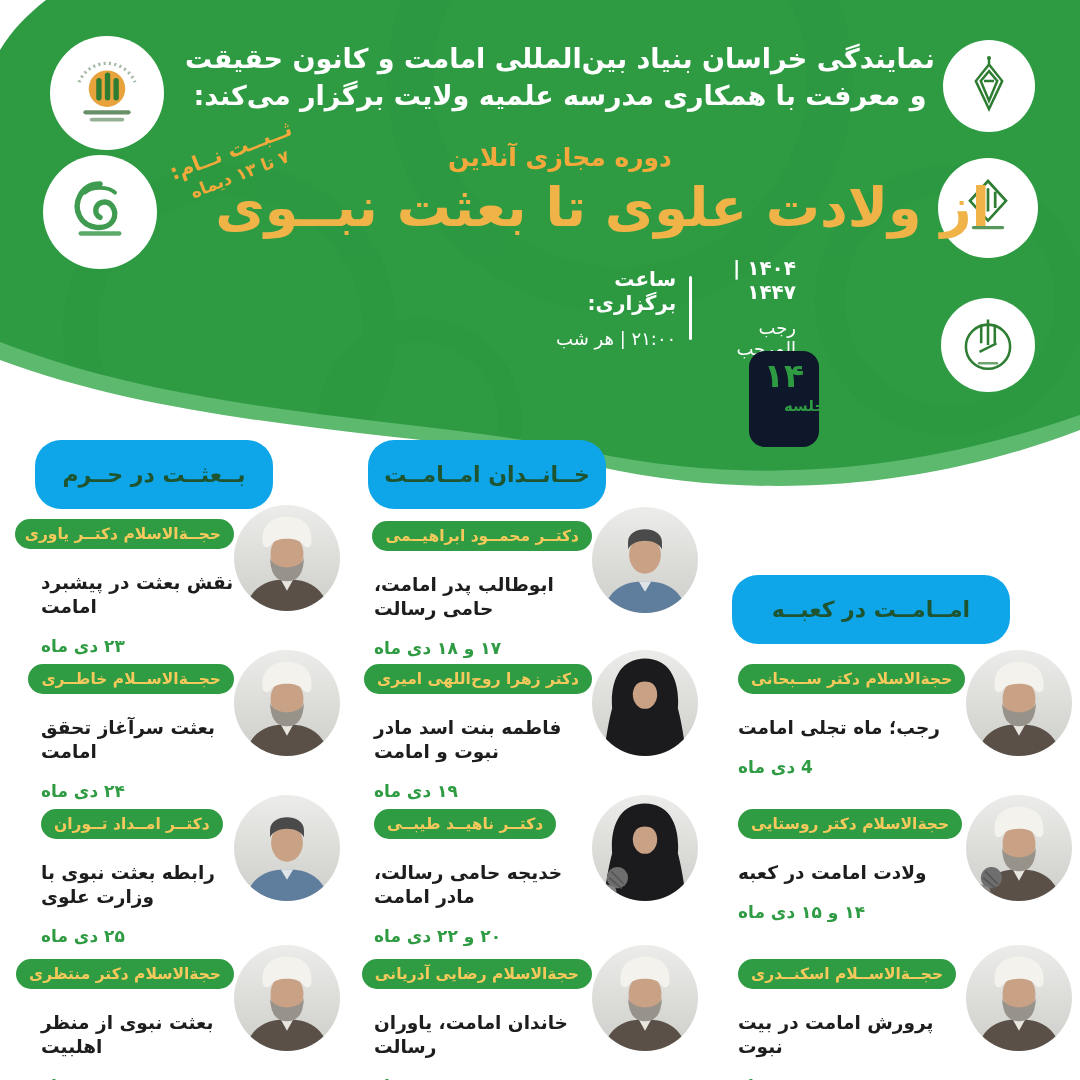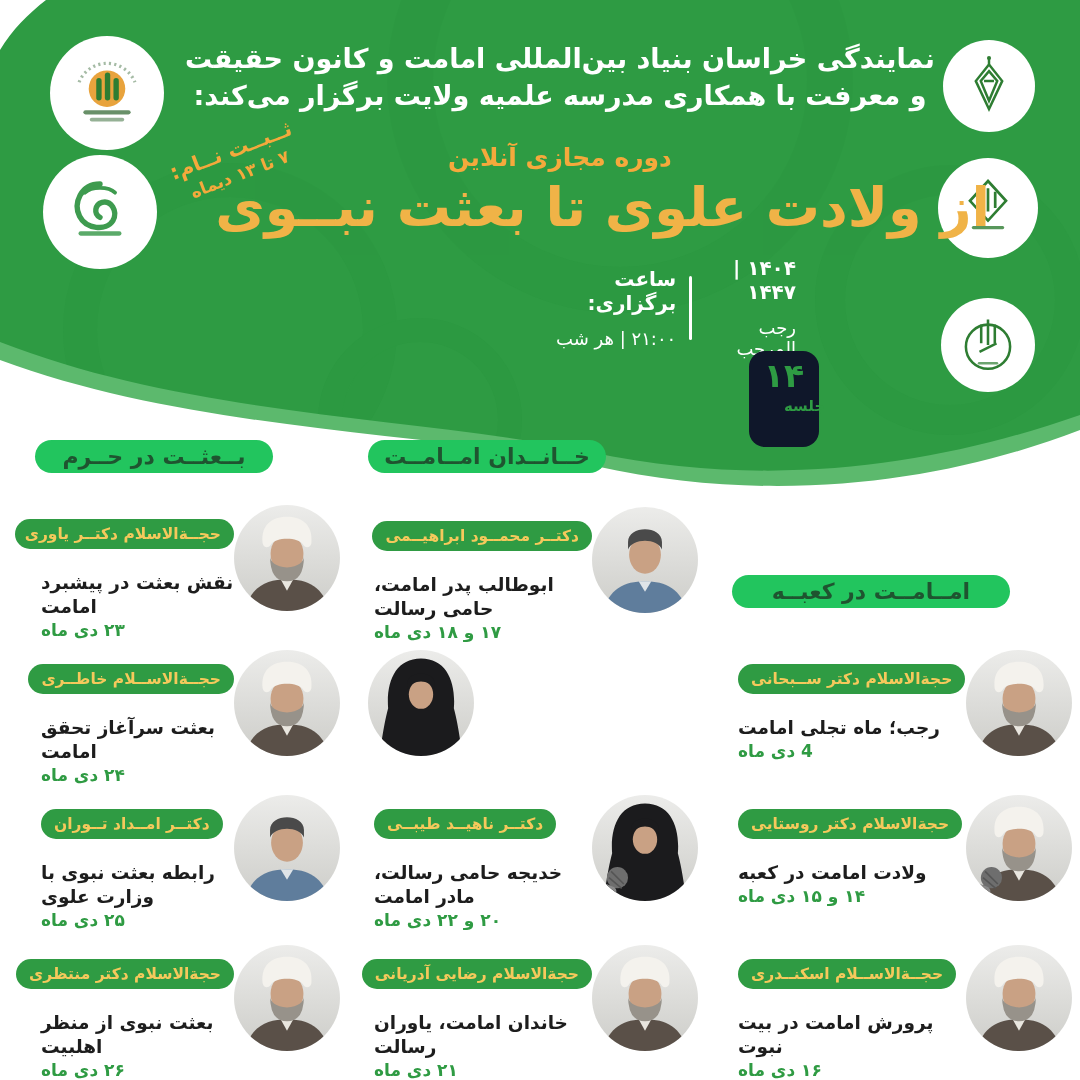--- a/index.html
+++ b/index.html
@@ -33,31 +33,31 @@
   #logo-l1{left:50px;top:36px;width:114px;height:114px;}
   #logo-l2{left:43px;top:155px;width:114px;height:114px;}
   #logo-r1{left:943px;top:40px;width:92px;height:92px;}
   #logo-r2{left:938px;top:158px;width:100px;height:100px;}
   #logo-r3{left:941px;top:298px;width:94px;height:94px;}
   
   .col{position:absolute;top:435px;}
   #col-0{left:35px;width:305px;}
   #col-1{left:368px;width:330px;}
   #col-2{left:732px;width:340px;}
-  .col-header{position:absolute;top:5px;left:0;width:238px;background:#22c55e;color:#1F5430;
-              font-weight:800;font-size:22px;text-align:center;padding:4px 0;border-radius:26px;
+  .col-header{position:absolute;top:5px;left:0;width:238px;background:#0ea5e9;color:#1F5430;
+              font-weight:800;font-size:22px;text-align:center;padding:22px 0;border-radius:26px;
               direction:rtl;}
   #col-2 .col-header{width:278px;top:140px;}
   .entries{position:absolute;top:0;left:0;right:0;}
   .entry{position:absolute;left:0;right:0;display:flex;align-items:flex-start;}
   .entry-text{flex:1;padding-top:14px;padding-left:6px;direction:rtl;text-align:left;min-width:0;}
   .name-pill{display:inline-block;background:#2F9B43;color:#F5C95C;font-size:15.5px;font-weight:700;
              padding:6px 13px;border-radius:17px;white-space:nowrap;max-width:100%;}
   .topic{margin-top:22px;font-size:18.5px;font-weight:700;color:#1d1d1d;line-height:24px;}
-  .date{margin-top:1px;font-size:17px;font-weight:700;color:#2F9B43;}
+  .date{margin-top:17px;font-size:17px;font-weight:700;color:#2F9B43;}
   .photo{width:106px;height:106px;border-radius:50%;overflow:hidden;flex:0 0 auto;}
   .photo svg{display:block;width:100%;height:100%;}
 </style>
 </head>
 <body>
 
 <div class="poster">
 
   <svg class="header-wave" width="1080" height="560" viewBox="0 0 1080 560">
     <defs>
@@ -284,20 +284,27 @@
               <rect width="100" height="100" fill="url(#avbg)"></rect>
               <path d="M10,102 C14,78 30,70 50,70 C70,70 86,78 90,102 Z" fill="#5f7d9c"></path>
               <path d="M44,70 L50,80 L56,70 Z" fill="#dfe4e8"></path>
               <ellipse cx="50" cy="45" rx="15" ry="18" fill="#c9a184"></ellipse>
               <path d="M34,33 C34,17 66,17 66,33 L66,40 C62,29 38,29 34,40 Z" fill="#4a4a4a"></path>
             </svg>
           </div>
   </div>
 
   <div class="entry" style="top: 215px;">
+    <div class="entry-text">
+      <div class="name-pill">
+        <span class="name">دکتر زهرا روح‌اللهی امیری</span>
+      </div>
+      <div class="topic">فاطمه بنت اسد مادر نبوت و امامت</div>
+      <div class="date">۱۹ دی ماه</div>
+    </div>
     <div class="photo">
             <svg viewBox="0 0 100 100">
               <defs>
                 <linearGradient id="avbg" x1="0" y1="0" x2="0" y2="1">
                   <stop offset="0" stop-color="#ececea"></stop>
                   <stop offset="1" stop-color="#cdcdc9"></stop>
                 </linearGradient>
               </defs>
               <rect width="100" height="100" fill="url(#avbg)"></rect>
               <path d="M50,8 C26,8 17,30 19,55 C13,78 11,102 11,102 L89,102 C89,102 87,78 81,55 C83,30 74,8 50,8 Z" fill="#1b1b1d"></path>

